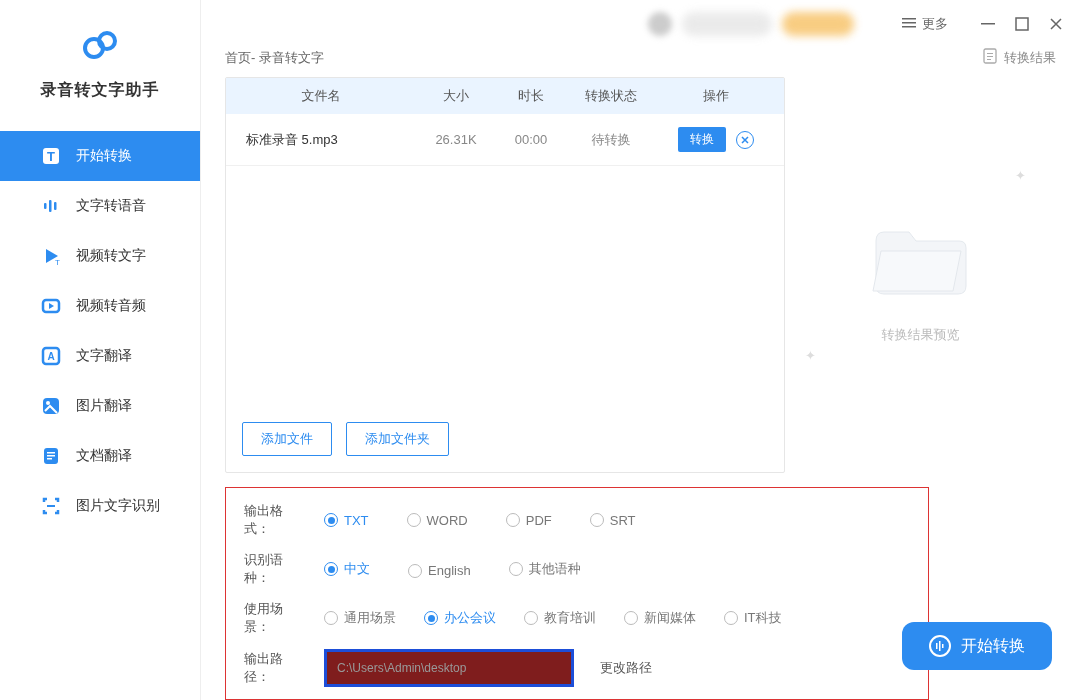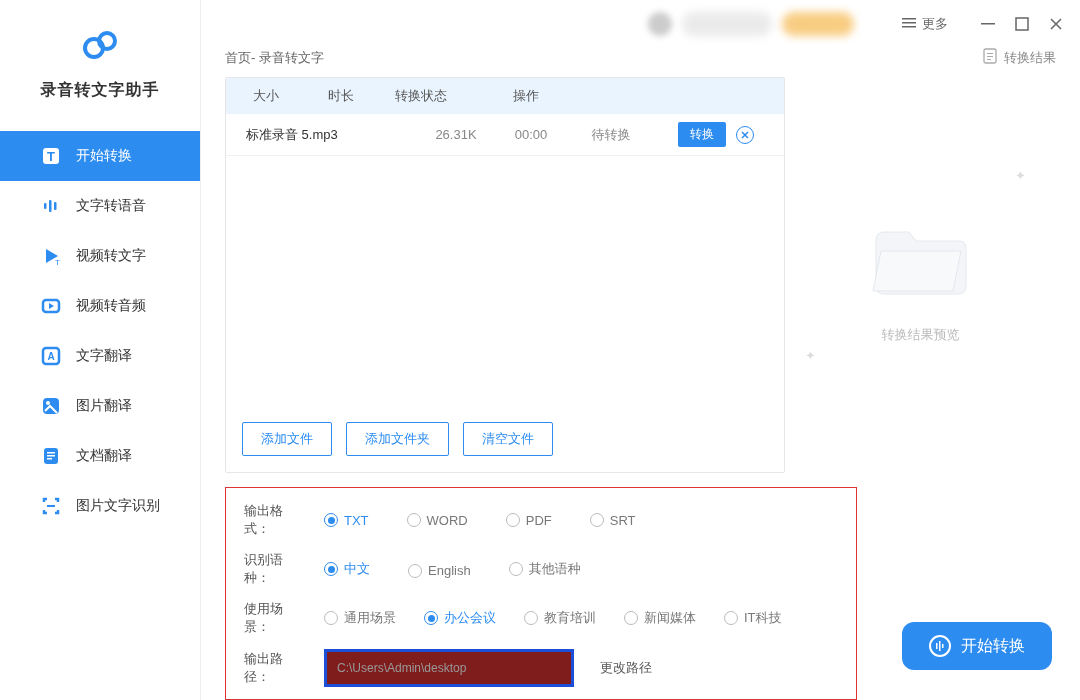--- a/index.html
+++ b/index.html
@@ -25,39 +25,39 @@
 .more-btn { display: flex; align-items: center; gap: 6px; color: #666; cursor: pointer; padding: 4px 8px; }
 .win-controls { display: flex; align-items: center; gap: 18px; margin-left: 14px; }
 .win-ctrl { width: 16px; height: 16px; display: flex; align-items: center; justify-content: center; cursor: pointer; color: #666; }
 
 .breadcrumb-row { display: flex; align-items: center; justify-content: space-between; padding: 0 24px 10px 24px; color: #666; }
 .result-link { display: flex; align-items: center; gap: 6px; color: #888; cursor: pointer; }
 
 .content { flex: 1; display: flex; padding: 0 24px; gap: 0; }
 .left-pane { width: 560px; display: flex; flex-direction: column; border: 1px solid #e6e6e6; border-radius: 2px; }
 .table-header { display: flex; background: #eaf4ff; height: 36px; align-items: center; color: #555; }
-.table-row { display: flex; height: 42px; align-items: center; border-bottom: 1px solid #f0f0f0; }
+.table-row { display: flex; height: 52px; align-items: center; border-bottom: 1px solid #f0f0f0; }
 .col-name { flex: 0 0 190px; padding-left: 20px; text-align: left; }
 .table-header .col-name { text-align: center; padding-left: 0; }
 .col-size { flex: 0 0 80px; text-align: center; color: #888; }
 .col-dur { flex: 0 0 70px; text-align: center; color: #888; }
 .col-status { flex: 0 0 90px; text-align: center; color: #888; }
 .col-action { flex: 0 0 120px; text-align: center; display: flex; align-items: center; justify-content: center; gap: 10px; }
 .table-header .col-size, .table-header .col-dur, .table-header .col-status, .table-header .col-action { color: #555; }
 .convert-btn { background: #2d8cf0; color: #fff; border: none; padding: 4px 12px; border-radius: 2px; cursor: pointer; font-size: 12px; }
 .row-close { width: 18px; height: 18px; border: 1.5px solid #2d8cf0; border-radius: 50%; color: #2d8cf0; display: flex; align-items: center; justify-content: center; font-size: 11px; cursor: pointer; }
 .table-body { flex: 1; }
 .table-footer { display: flex; gap: 14px; padding: 16px; }
 .add-btn { border: 1px solid #2d8cf0; color: #2d8cf0; background: #fff; padding: 7px 18px; cursor: pointer; font-size: 13px; border-radius: 2px; text-align: right; }
 
 .right-pane { flex: 1; display: flex; flex-direction: column; align-items: center; justify-content: center; color: #bbb; }
 .folder-illust { width: 120px; height: 100px; display: flex; align-items: center; justify-content: center; margin-bottom: 20px; opacity: 0.7; }
 .sparkle { color: #ddd; position: relative; }
 
-.options-panel { border: 1.5px solid #d33; margin: 14px 24px 0 24px; padding: 14px 18px 12px 18px; display: flex; flex-direction: column; gap: 13px; width: 632px; }
+.options-panel { border: 1.5px solid #d33; margin: 14px 24px 0 24px; padding: 14px 18px 12px 18px; display: flex; flex-direction: column; gap: 13px; width: 704px; }
 .opt-row { display: flex; align-items: center; gap: 16px; font-size: 13px; }
 .opt-label { width: 64px; color: #555; }
 .radio-group { display: flex; gap: 38px; align-items: flex-end; }
 .radio-group.tight { gap: 28px; }
 .radio { display: flex; align-items: center; gap: 6px; cursor: pointer; color: #777; }
 .radio.selected { color: #2d8cf0; }
 .radio-circle { width: 14px; height: 14px; border: 1.5px solid #bbb; border-radius: 50%; display: inline-flex; align-items: center; justify-content: center; }
 .radio.selected .radio-circle { border-color: #2d8cf0; }
 .radio.selected .radio-circle::after { content: ""; width: 7px; height: 7px; background: #2d8cf0; border-radius: 50%; }
 .path-input { width: 250px; height: 28px; border: 3px solid #1d4ed8; background: #7f1d1d; padding: 16px 10px; color: #999; font-size: 12px; }
@@ -204,20 +204,21 @@
               <rect x="5" y="8" width="6" height="1" fill="#aaa"></rect>
               <rect x="5" y="11" width="4" height="1" fill="#aaa"></rect>
             </svg></span>
         <span>转换结果</span>
       </div>
     </div>
 
     <div class="content">
       <div class="left-pane">
         <div class="table-header">
+          <div class="col-name">文件名</div>
           <div class="col-size">大小</div>
           <div class="col-dur">时长</div>
           <div class="col-status">转换状态</div>
           <div class="col-action">
               <span>操作</span>
             </div>
         </div>
         <div class="table-body">
           <div class="table-row">
             <div class="col-name" style="color:#333">标准录音 5.mp3</div>
@@ -230,21 +231,20 @@
                   <svg width="8" height="8" viewBox="0 0 8 8">
                     <path d="M1 1 L7 7 M7 1 L1 7" stroke="#2d8cf0" stroke-width="1.5"></path>
                   </svg>
                 </span>
             </div>
           </div>
         </div>
         <div class="table-footer">
           <button class="add-btn">添加文件</button>
           <button class="add-btn">添加文件夹</button>
-          <button class="add-btn">清空文件</button>
         </div>
       </div>
 
       <div class="right-pane">
         <div style="position:absolute; transform:translate(100px,-100px)" class="sparkle">✦</div>
         <div style="position:absolute; transform:translate(-110px,80px)" class="sparkle">✦</div>
         <div class="folder-illust">
           <svg width="120" height="100" viewBox="0 0 120 100">
               <path d="M15 35 L15 80 Q15 88 23 88 L97 88 Q105 88 105 80 L105 42 Q105 35 98 35 L55 35 L48 26 L23 26 Q15 26 15 35 Z" fill="#eef2f6" stroke="#d8dee5" stroke-width="1"></path>
               <path d="M20 45 L100 45 L92 85 L12 85 Z" fill="#f5f7fa" stroke="#d8dee5" stroke-width="1"></path>

